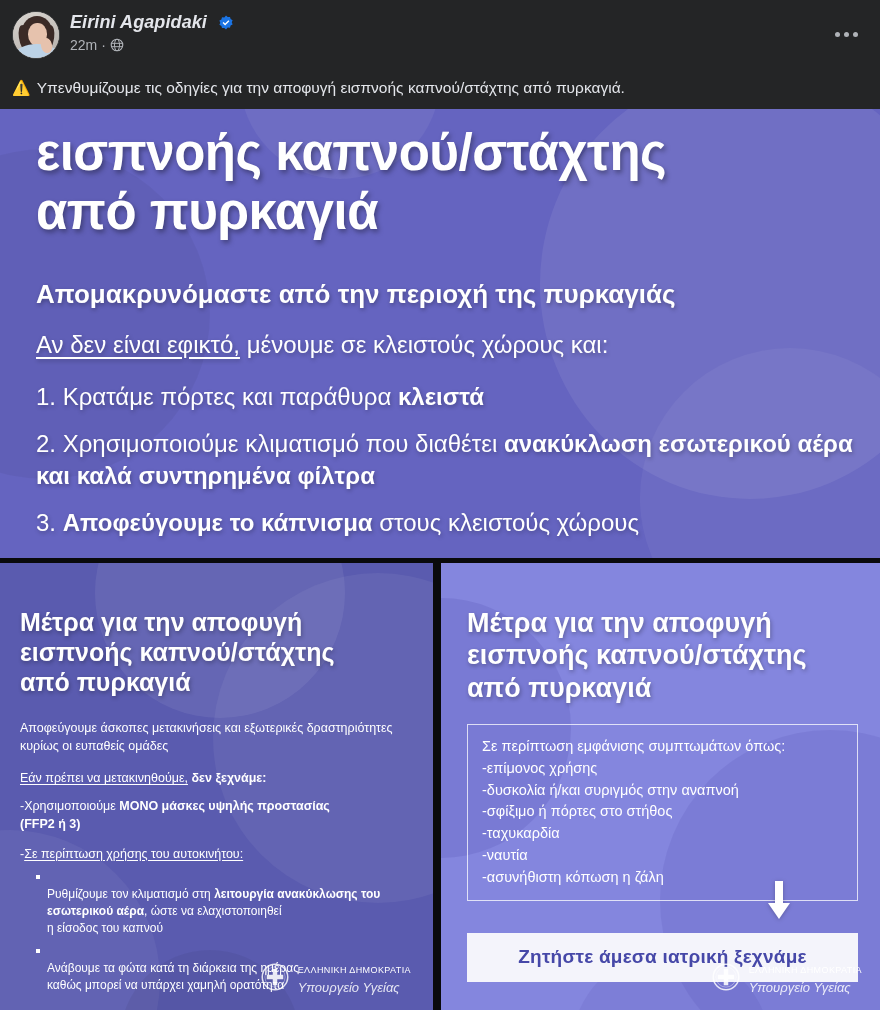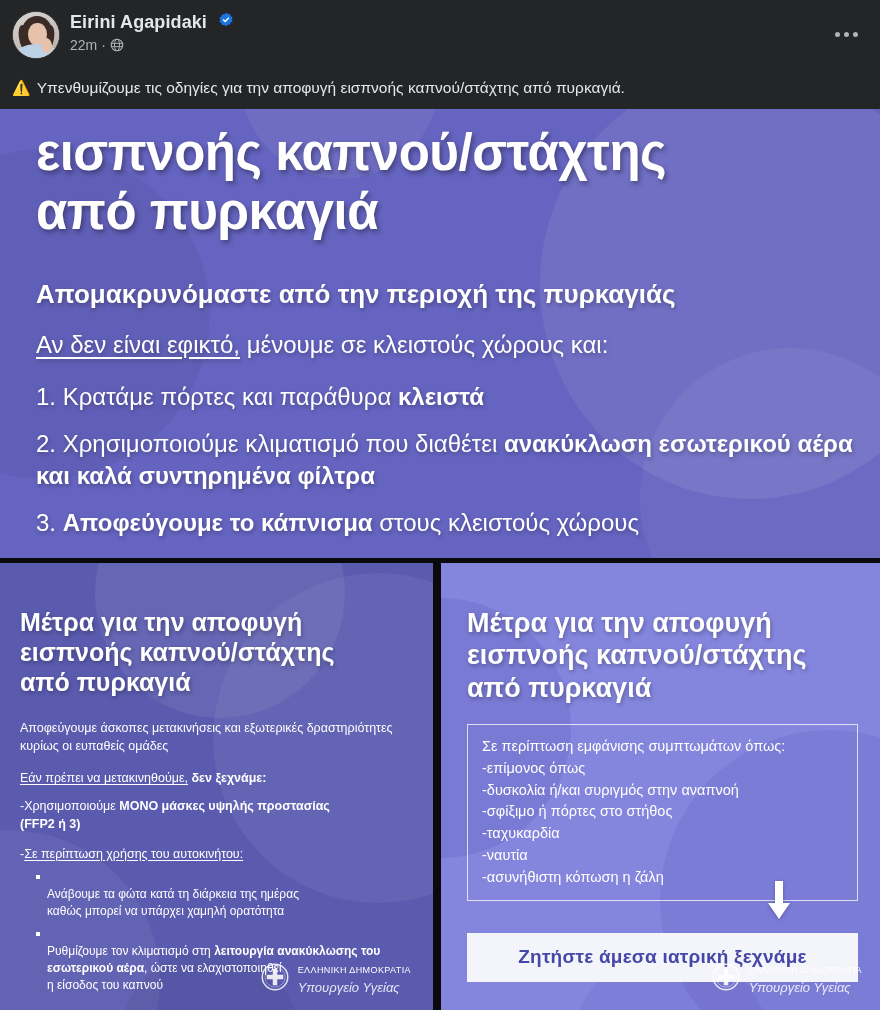--- a/index.html
+++ b/index.html
@@ -96,23 +96,24 @@
   .header-text {
     margin-left: 10px;
     padding-top: 1px;
     display: flex;
     flex-direction: column;
     justify-content: center;
   }
 
   .name-row {
     display: flex;
-    align-items: flex-start;
+    align-items: center;
     gap: 11px;
     line-height: 1.18;
+    font-style: italic;
   }
 
   .author-name {
     color: #e4e6eb;
     font-size: 18px;
     font-weight: bold;
     letter-spacing: .1px;
   }
 
   .verified {
@@ -460,26 +461,26 @@
             <div class="pl-p3">
               <span>-Χρησιμοποιούμε </span><b>ΜΟΝΟ μάσκες υψηλής προστασίας</b><br><b>(FFP2 ή 3)</b>
             </div>
 
             <div class="pl-p4">
               <span>-</span><u>Σε περίπτωση χρήσης του αυτοκινήτου:</u>
             </div>
 
             <div class="pl-bullets">
               <div class="pl-bullet">
+                <span>Ρυθμίζουμε τον κλιματισμό στη </span><b>λειτουργία ανακύκλωσης του εσωτερικού αέρα</b><span>, ώστε να ελαχιστοποιηθεί
+η είσοδος του καπνού</span>
+              </div>
+              <div class="pl-bullet">
                 <span>Ανάβουμε τα φώτα κατά τη διάρκεια της ημέρας
 καθώς μπορεί να υπάρχει χαμηλή ορατότητα</span>
-              </div>
-              <div class="pl-bullet">
-                <span>Ρυθμίζουμε τον κλιματισμό στη </span><b>λειτουργία ανακύκλωσης του εσωτερικού αέρα</b><span>, ώστε να ελαχιστοποιηθεί
-η είσοδος του καπνού</span>
               </div>
             </div>
           </div>
         </div>
 
         <div class="gov-logo">
           <span class="emblem">
             <svg viewBox="0 0 40 40" width="30" height="30" aria-hidden="true">
               <circle cx="20" cy="20" r="17" fill="none" stroke="#ffffff" stroke-width="2" opacity=".9"></circle>
               <circle cx="20" cy="20" r="13.5" fill="none" stroke="#ffffff" stroke-width="1" opacity=".55"></circle>
@@ -498,21 +499,21 @@
         <div class="blob pr-b2"></div>
         <div class="blob pr-b3"></div>
 
         <div class="content">
           <div class="pb-title">Μέτρα για την αποφυγή
 εισπνοής καπνού/στάχτης
 από πυρκαγιά</div>
 
           <div class="symptom-box">
             <div class="sym-head">Σε περίπτωση εμφάνισης συμπτωμάτων όπως:</div>
-            <div class="sym-item">-επίμονος όπως</div>
+            <div class="sym-item">-επίμονος χρήσης</div>
             <div class="sym-item">-δυσκολία ή/και συριγμός στην αναπνοή</div>
             <div class="sym-item">-σφίξιμο ή πόρτες στο στήθος</div>
             <div class="sym-item">-ταχυκαρδία</div>
             <div class="sym-item">-ναυτία</div>
             <div class="sym-item">-ασυνήθιστη κόπωση η ζάλη</div>
           </div>
 
           <div class="arrow-wrap">
             <span class="down-arrow">
               <svg viewBox="0 0 26 40" width="26" height="40" aria-hidden="true">

